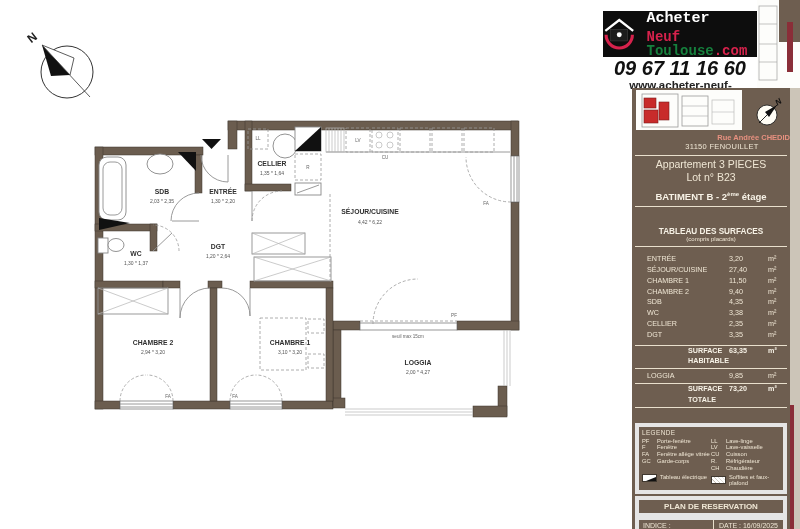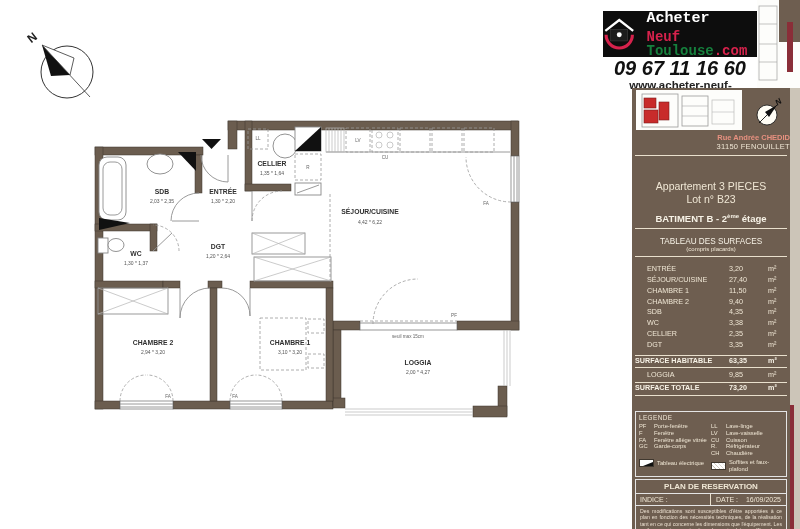--- a/index.html
+++ b/index.html
@@ -34,38 +34,38 @@
   .corner-frag{position:absolute;left:757px;top:0;}
   .edge-strip{position:absolute;left:790px;top:88px;width:10px;height:441px;background:#ccc5b8;}
   .maroon-strip{position:absolute;left:789px;top:405px;width:5px;height:124px;background:#8a2e38;}
   
   .panel{position:absolute;left:632px;top:88px;width:158px;height:441px;background:#6e5e50;
          color:#efe6d4;font-size:7px;overflow:hidden;}
   .siterow{position:relative;height:42px;}
   .sitebox{position:absolute;left:4px;top:2px;width:106px;height:40px;background:#fdfdfb;}
   .minicompass{position:absolute;left:121px;top:8px;}
   .addr1{margin-top:3px;text-align:right;font-weight:bold;font-size:7.5px;color:#e89180;}
-  .addr2{text-align:right;font-size:7.5px;letter-spacing:.3px;padding-left:22px;}
+  .addr2{text-align:center;font-size:7.5px;letter-spacing:.3px;padding-left:22px;}
   .sep{border:none;border-top:1px solid #e9e0cd;margin:4px 3px 0 3px;}
-  .apt{margin-top:24px;text-align:center;font-size:10.5px;}
+  .apt{margin-top:2px;text-align:center;font-size:10.5px;}
   .lot{text-align:center;font-size:10.5px;margin-top:1px;}
   .bat{margin-top:8px;text-align:center;font-size:9.5px;font-weight:bold;color:#f7f2e6;}
   .bat sup{font-size:6px;}
-  .tabtitle{margin-top:8px;text-align:center;font-weight:normal;font-size:8.2px;color:#f7f2e6;}
+  .tabtitle{margin-top:20px;text-align:center;font-weight:bold;font-size:8.2px;color:#f7f2e6;}
   .tabsub{text-align:center;font-size:6px;}
   .surf{margin-top:7px;}
   .srow{display:flex;line-height:10.8px;font-size:7.2px;}
   .srow .lbl{flex:1;padding-left:15px;}
   .srow .val{width:36px;text-align:left;}
   .srow .unit{width:22px;padding-left:3px;}
-  .sum .lbl{padding-left:3px;font-weight:bold;color:#f7f2e6;}
+  .sum .lbl{padding-left:16px;font-weight:bold;color:#f7f2e6;margin-left:40px;}
   .sum .val,.sum .unit{font-weight:bold;color:#f7f2e6;}
   .gap4{height:4px;} .gap2{height:2px;}
   
-  .box{border:1px solid #e5e5e5;margin:0 3px;}
+  .box{border:4px solid #e5e5e5;margin:0 3px;}
   .legend{margin-top:15px;padding:2px 3px 3px 3px;font-size:5.8px;}
   .legtitle{font-size:6.4px;letter-spacing:.4px;margin-bottom:2px;}
   .legcols{display:flex;}
   .lcol{width:50%;}
   .litem{display:flex;line-height:6.8px;}
   .labbr{width:15px;}
   .llabel{flex:1;}
   .spacer{height:6.8px;}
   .symrow{display:flex;align-items:center;margin-top:2px;line-height:6.8px;}
   .sym{width:13px;height:6px;background:#fff;border:1px solid #40382f;display:inline-block;

